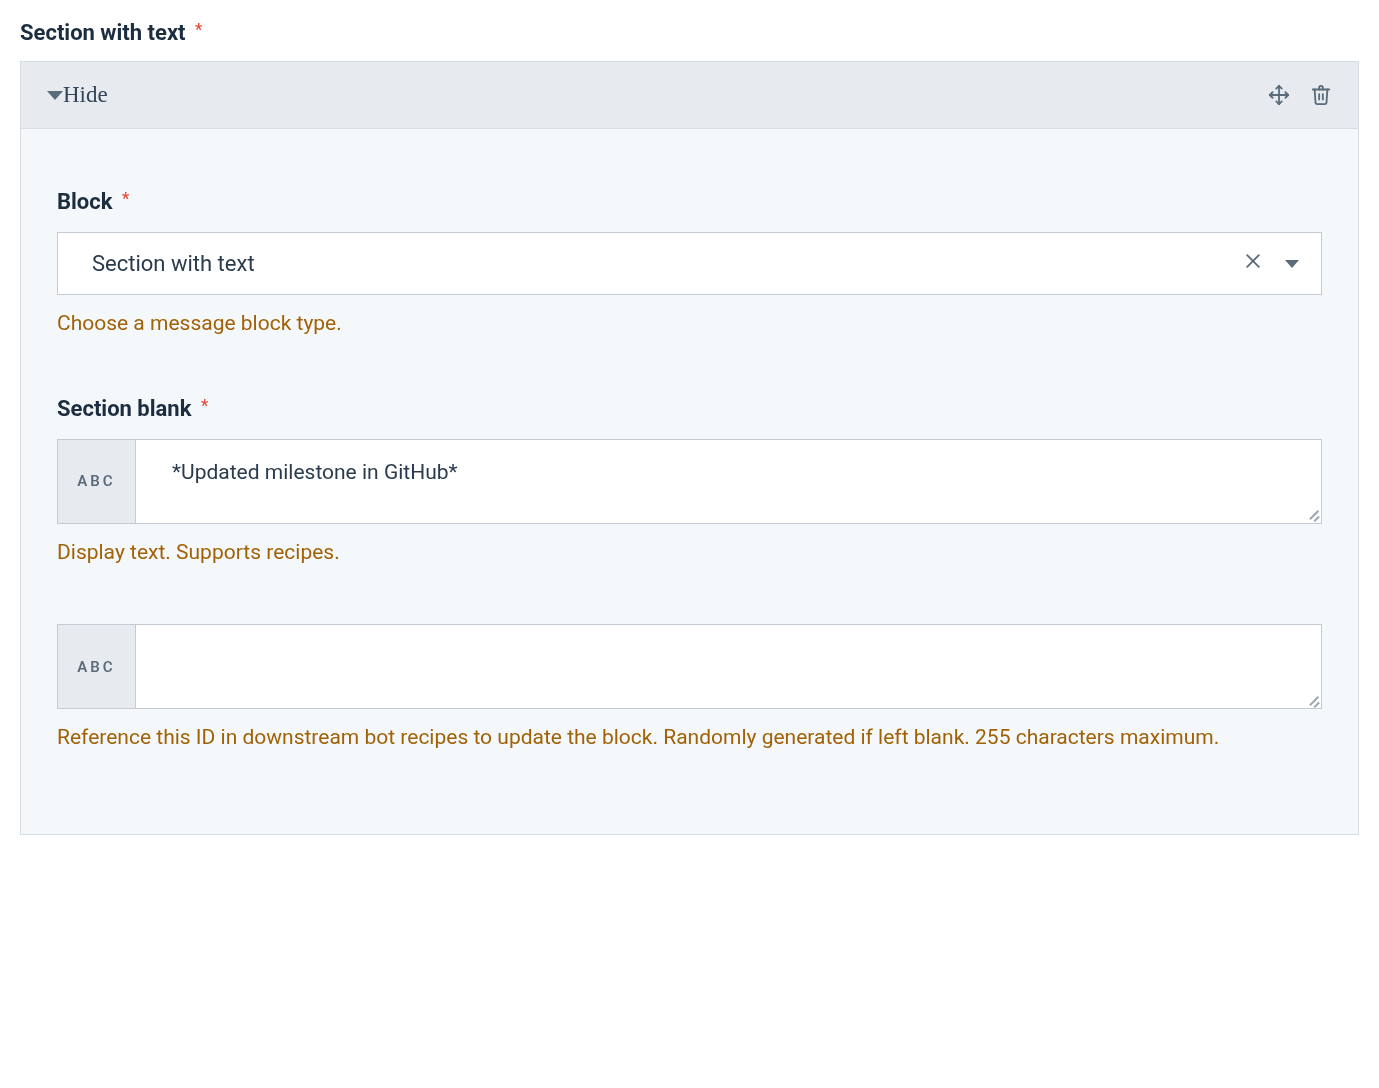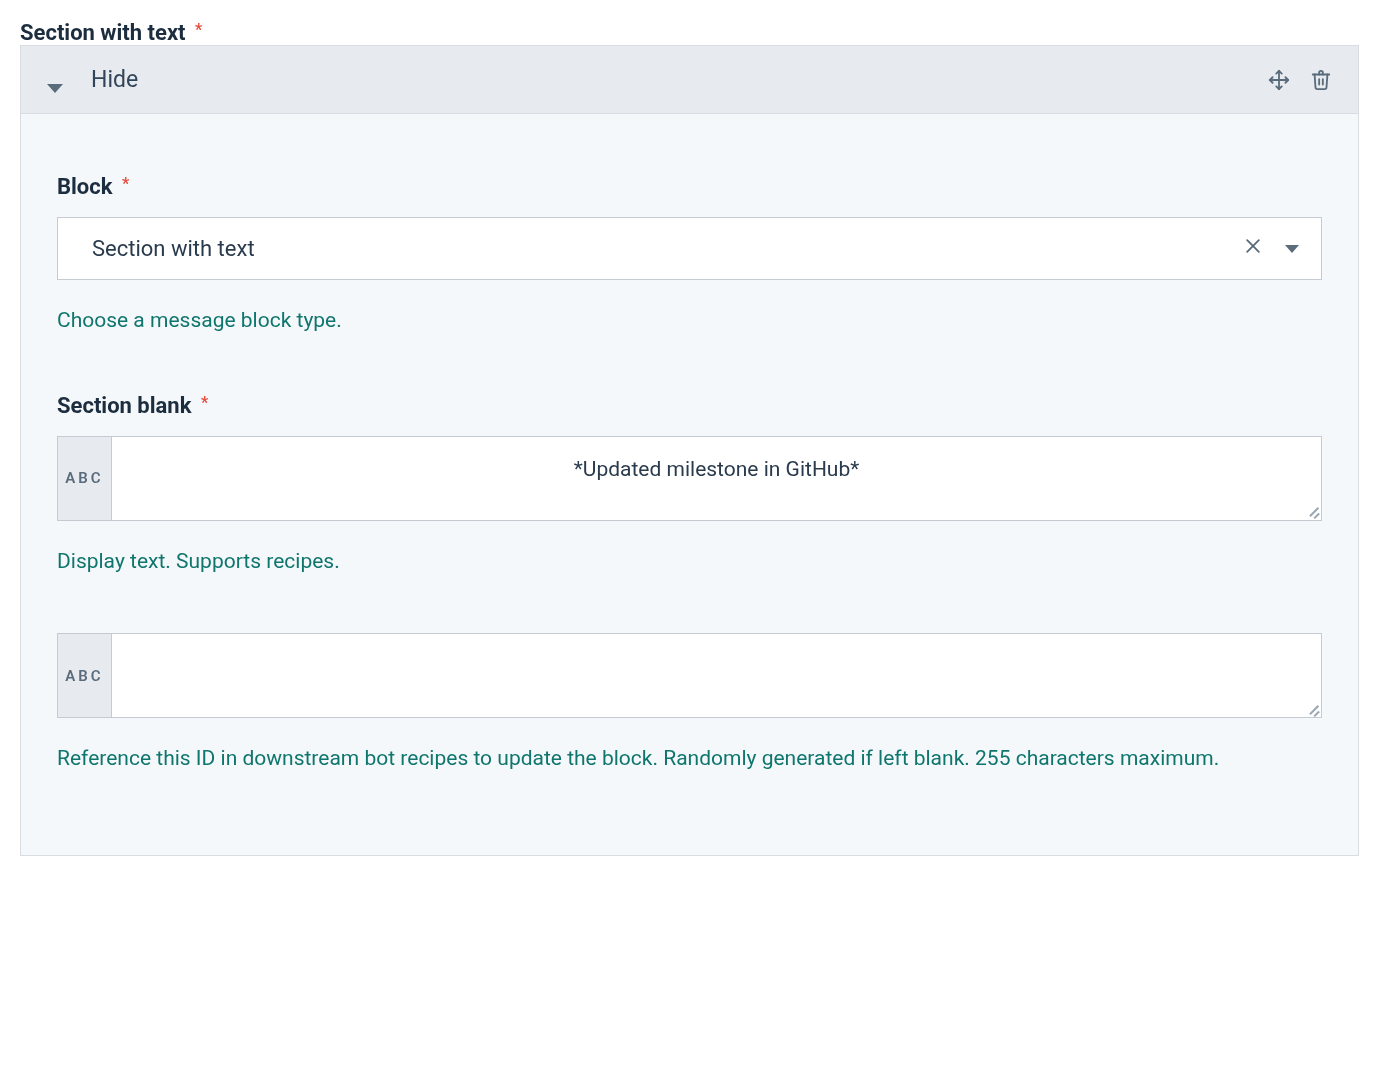--- a/index.html
+++ b/index.html
@@ -7,21 +7,21 @@
   font-family: -apple-system, BlinkMacSystemFont, "Segoe UI", Roboto, "Helvetica Neue", Arial, sans-serif;
   background: #ffffff;
   padding: 20px;
   color: #1c2d3f;
   font-size: 21px;
 }
 .section-label {
   font-weight: 700;
   color: #1c2d3f;
   font-size: 22px;
-  margin-bottom: 0;
+  margin-bottom: 16px;
 }
 .required-asterisk {
   color: #e74c3c;
   font-weight: 700;
   margin-left: 4px;
   font-size: 16px;
   vertical-align: top;
 }
 .panel {
   border: 1px solid #d8dde3;
@@ -29,23 +29,24 @@
 }
 .panel-header {
   background: #e7ebef;
   display: flex;
   align-items: center;
   padding: 20px 26px;
   border-bottom: 1px solid #d8dde3;
 }
 .panel-header-left {
   display: flex;
-  align-items: flex-end;
-  gap: 28px;
+  align-items: center;
+  gap: 0;
   flex: 1;
+  font-family: Liberation Serif, serif;
 }
 .triangle-down {
   width: 0; height: 0;
   border-left: 8px solid transparent;
   border-right: 8px solid transparent;
   border-top: 9px solid #5a6b7b;
 }
 .hide-label {
   color: #32455a;
   font-size: 23px;
@@ -96,59 +97,58 @@
   color: #5a6b7b;
   cursor: pointer;
 }
 .caret-down-sm {
   width: 0; height: 0;
   border-left: 7px solid transparent;
   border-right: 7px solid transparent;
   border-top: 8px solid #5a6b7b;
 }
 .help-text {
-  color: #0f766e;
+  color: #a16207;
   font-size: 21px;
-  margin-top: 24px;
+  margin-top: 12px;
   line-height: 1.55;
 }
 .input-row {
   display: flex;
   align-items: stretch;
   background: #ffffff;
   border: 1px solid #c4cbd3;
 }
 .input-prefix {
   background: #e7ebef;
   border-right: 1px solid #c4cbd3;
-  width: 54px;
+  width: 78px;
   display: flex;
   align-items: center;
   justify-content: center;
   color: #5a6b7b;
   font-weight: 600;
   font-size: 15px;
   letter-spacing: 3px;
 }
 .textarea-wrap {
   flex: 1;
   position: relative;
 }
 .input-text {
   width: 100%;
   border: none;
   outline: none;
-  padding: 20px 24px;
+  padding: 20px 36px;
   font-size: 21px;
   color: #2a3b4d;
   font-family: inherit;
   resize: none;
   min-height: 78px;
   background: transparent;
-  text-align: center;
 }
 .resize-handle {
   position: absolute;
   right: 2px; bottom: 2px;
   width: 14px; height: 14px;
   pointer-events: none;
 }
 .resize-handle::before, .resize-handle::after {
   content: "";
   position: absolute;

